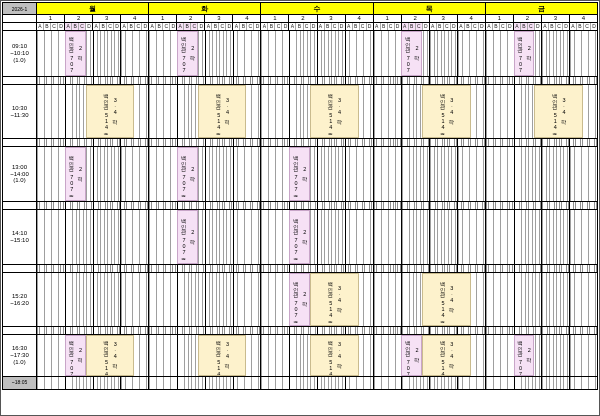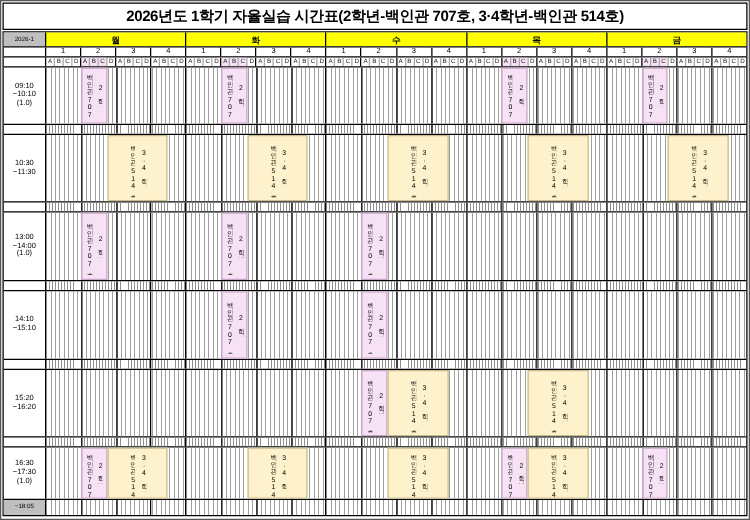--- a/index.html
+++ b/index.html
@@ -52,21 +52,20 @@
   }
   .vtext{
     writing-mode:vertical-rl;text-orientation:upright;
     font-size:5.5px;line-height:1.05;max-height:100%;overflow:hidden;white-space:nowrap;
   }
 </style>
 </head>
 <body>
 
 <div class="page">
-  <div class="title">2026년도 1학기 자율실습 시간표(2학년-백인관 707호, 3·4학년-백인관 514호)</div>
   <div class="grid">
       <div class="row band">
         <div class="corner" style="background: rgb(191, 191, 191);">2026-1</div>
         <div class="dayhead" style="background: rgb(255, 255, 0);">월</div>
         <div class="dayhead" style="background: rgb(255, 255, 0);">화</div>
         <div class="dayhead" style="background: rgb(255, 255, 0);">수</div>
         <div class="dayhead" style="background: rgb(255, 255, 0);">목</div>
         <div class="dayhead" style="background: rgb(255, 255, 0);">금</div>
       </div>
       <div class="row prow">

